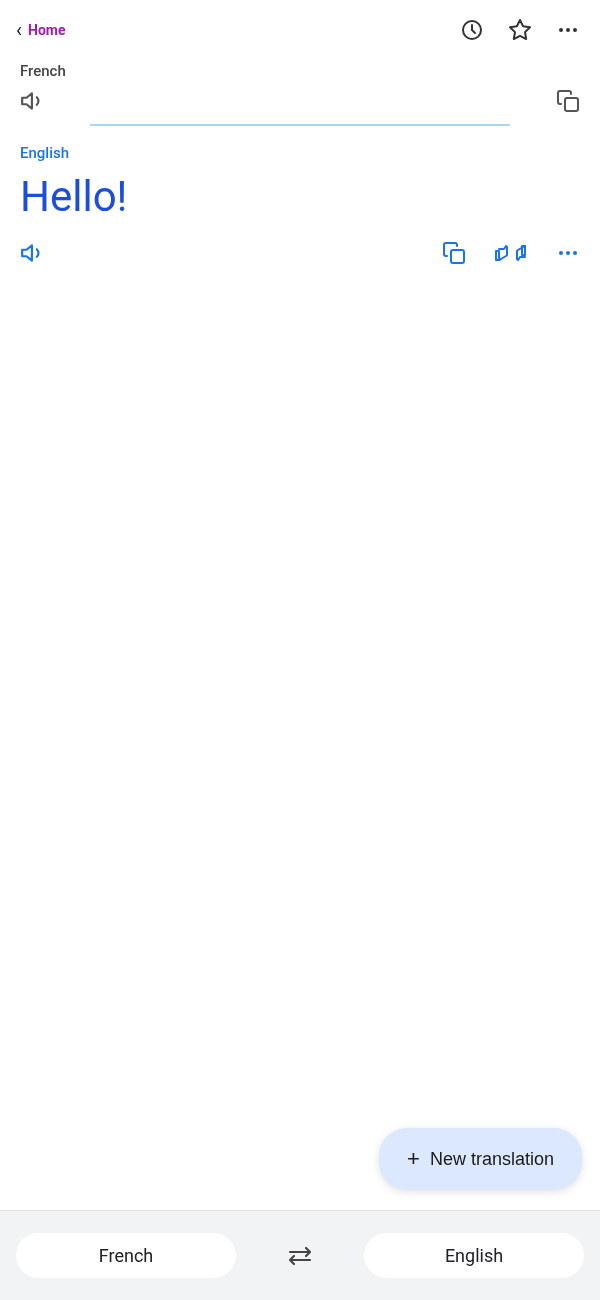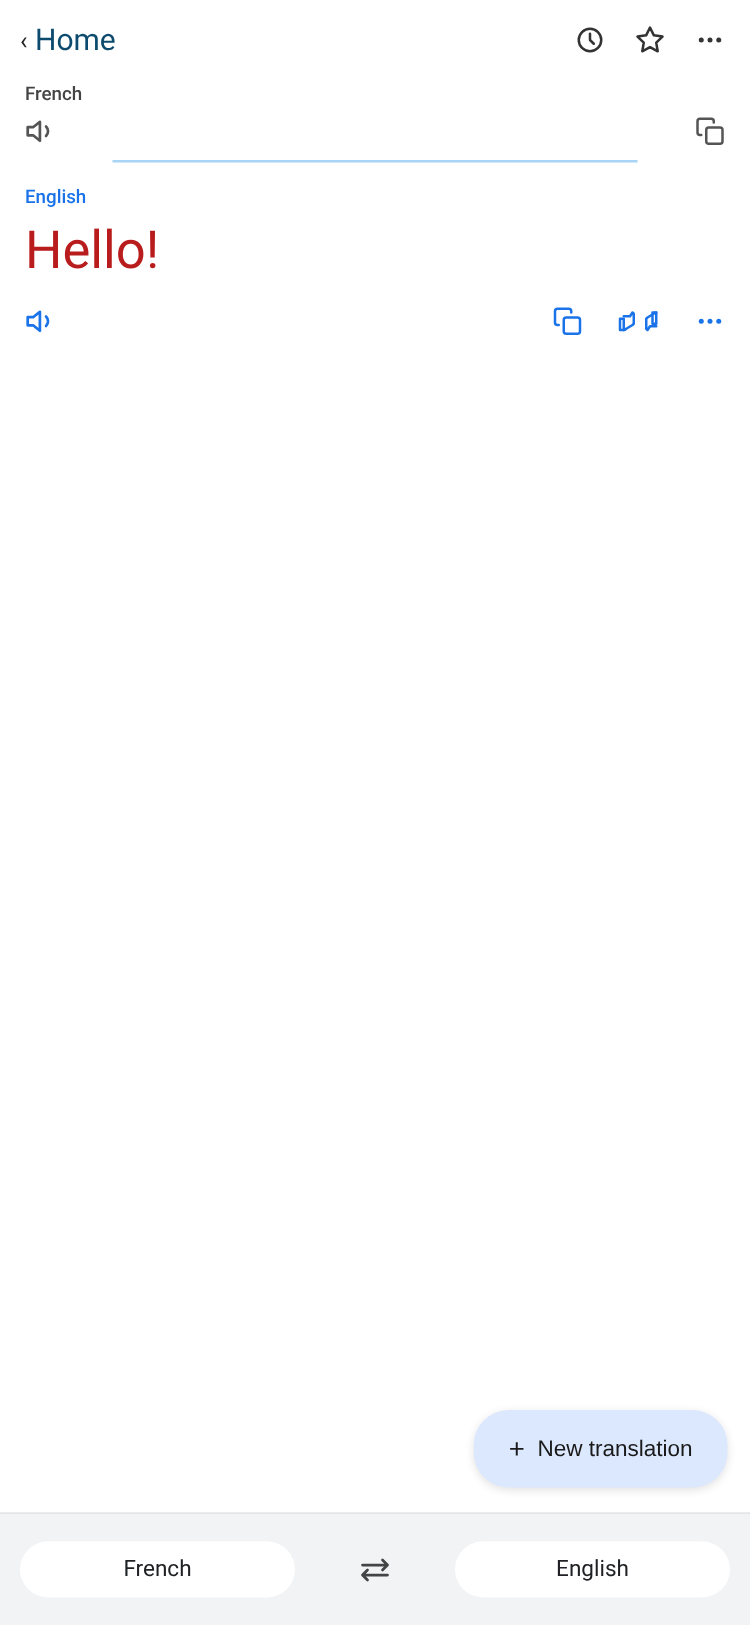--- a/index.html
+++ b/index.html
@@ -98,21 +98,21 @@
     .lang-label-blue {
       font-size: 15px;
       color: #1a73e8;
       font-weight: 500;
       margin-bottom: 10px;
     }
 
     .translation-text {
       font-size: 42px;
       font-weight: 400;
-      color: #b91c1c;
+      color: #1d4ed8;
       line-height: 1.2;
       margin-bottom: 18px;
     }
 
     .translation-actions {
       display: flex;
       align-items: center;
       gap: 28px;
     }
 
@@ -201,23 +201,23 @@
     }
 
     
     .back-arrow {
       font-size: 20px;
       color: #202124;
       margin-right: 2px;
     }
 
     .home-label {
-      font-size: 24px;
-      color: #0c4a6e;
-      font-weight: 400;
+      font-size: 14px;
+      color: #a21caf;
+      font-weight: 700;
     }
 
     
     .history-icon, .star-icon, .more-icon {
       font-size: 22px;
       color: #333;
     }
   </style>
 </head>
 <body>

